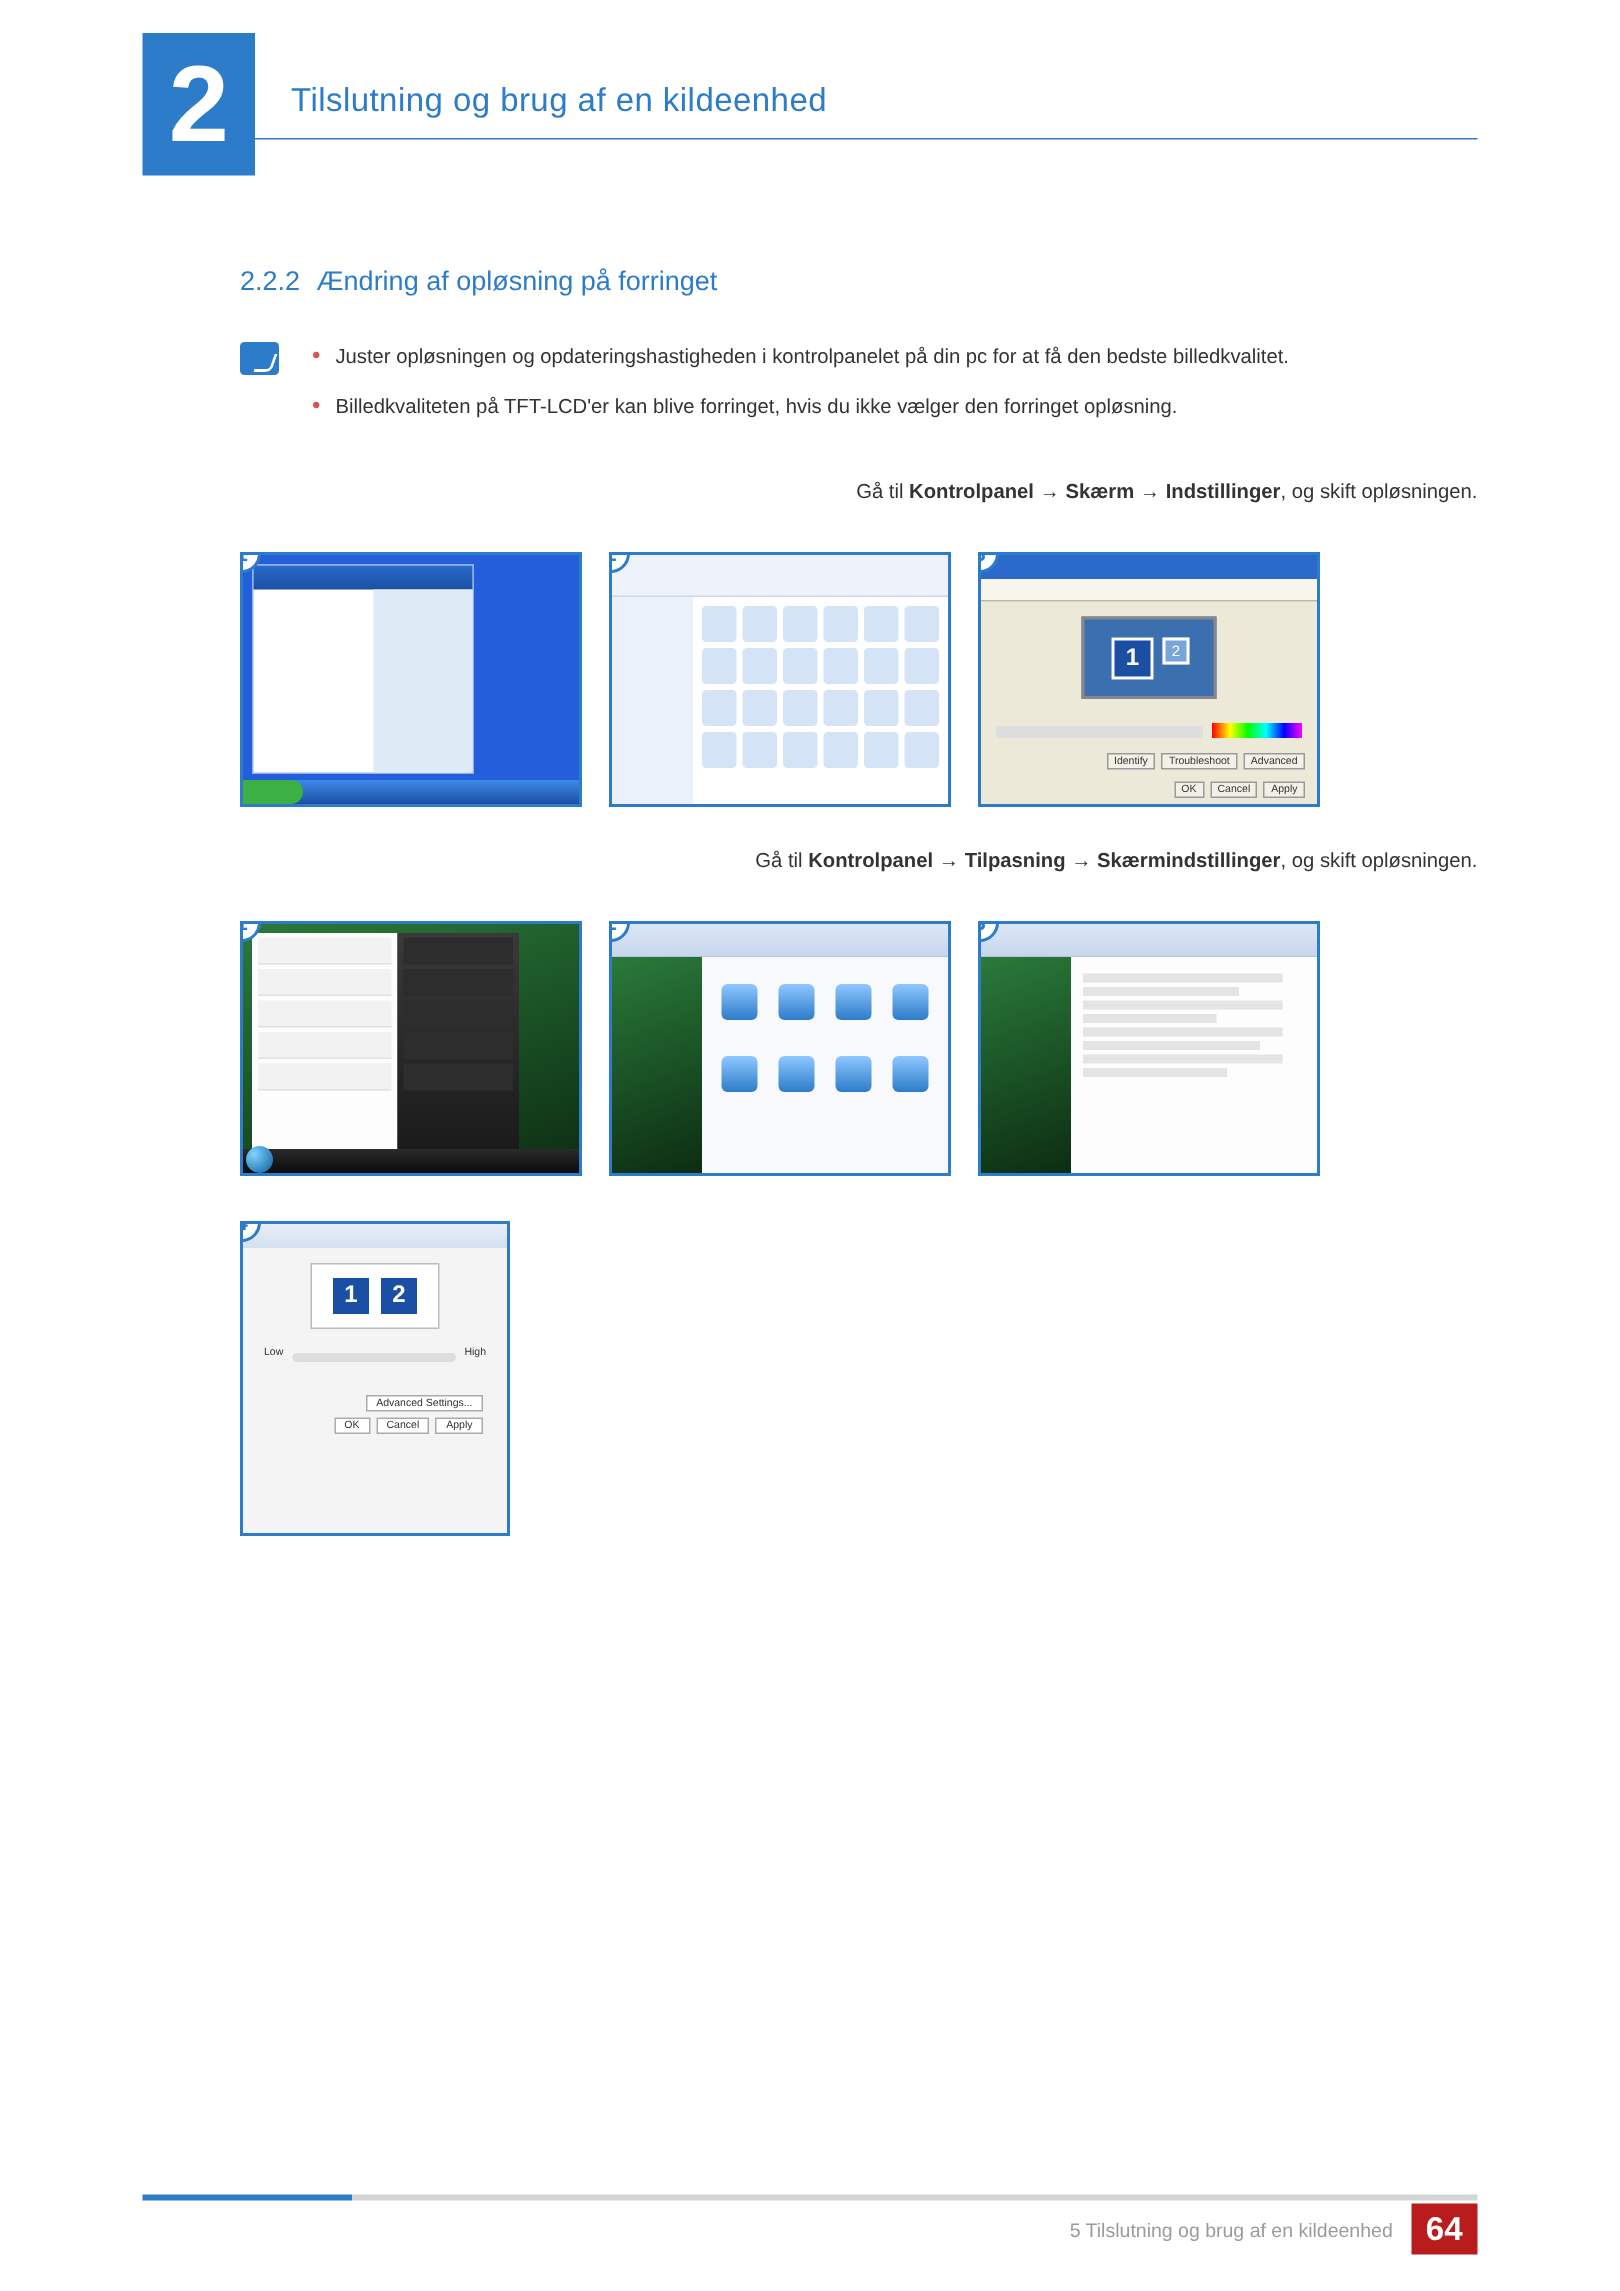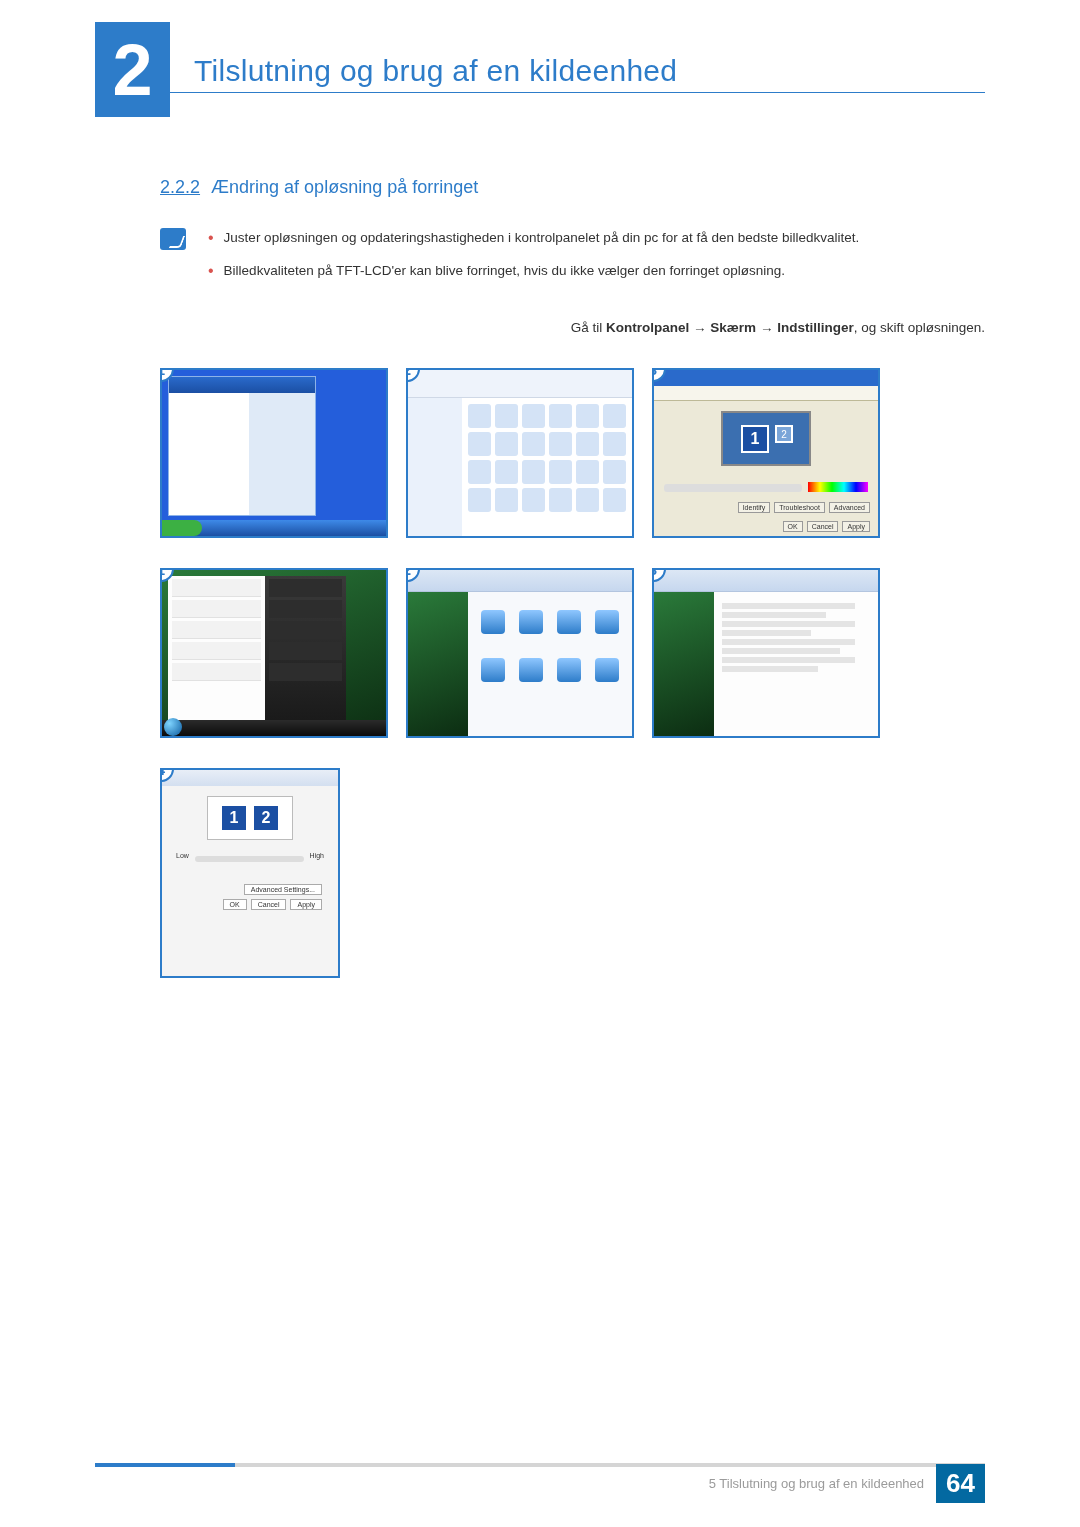--- a/index.html
+++ b/index.html
@@ -24,21 +24,21 @@
     font-size: 72px;
     font-weight: bold;
     display: flex;
     align-items: center;
     justify-content: center;
     text-align: center;
     line-height: 1;
   }
   .chapter-title {
     color: #2d7cc9;
-    font-size: 30px;
+    font-size: 22px;
     font-weight: normal;
     margin-left: 24px;
     margin-top: 32px;
     letter-spacing: 0.3px;
   }
   .header-underline {
     position: absolute;
     top: 92px;
     left: 170px;
     right: 95px;
@@ -46,21 +46,21 @@
   }
   .content {
     padding: 60px 95px 0 160px;
   }
   .section-heading {
     color: #2d7cc9;
     font-size: 18px;
     font-weight: normal;
     margin-bottom: 30px;
   }
-  .section-heading .num { margin-right: 6px; text-decoration: underline; }
+  .section-heading .num { margin-right: 6px; }
   .note-block {
     display: flex;
     align-items: flex-start;
     margin-bottom: 24px;
   }
   .note-icon {
     width: 26px;
     height: 22px;
     background: #2d7cc9;
     border-radius: 3px;
@@ -264,24 +264,24 @@
   }
   .footer {
     position: absolute;
     right: 95px; bottom: 24px;
     display: flex;
     align-items: center;
     font-size: 13px;
     color: #9b9b9b;
   }
   .footer .pg {
-    background: #0369a1;
+    background: #b91c1c;
     color: #fff;
     font-weight: bold;
-    font-size: 26px;
+    font-size: 22px;
     padding: 4px 10px;
     margin-left: 12px;
   }
 </style>
 </head>
 <body>
 
 <div class="header">
   <div class="chapter-number-box">2</div>
   <div class="chapter-title">Tilslutning og brug af en kildeenhed</div>
@@ -382,20 +382,28 @@
         </div>
         <div class="btns">
           <span>OK</span>
           <span>Cancel</span>
           <span>Apply</span>
         </div>
       </div>
     </div>
   </div>
 
+  <div class="body-text">
+    <span>Gå til </span>
+    <b>Kontrolpanel</b>
+    <span class="arrow">→</span>
+    <b>Tilpasning</b>
+    <span class="arrow">→</span>
+    <b>Skærmindstillinger</b><span>, og skift opløsningen.</span>
+  </div>
 
   <div class="screenshot-row">
     <div class="shot">
       <span class="badge">1</span>
       <div class="vista-start">
         <div class="panel">
           <div class="left">
               <div class="app"></div>
               <div class="app"></div>
               <div class="app"></div>

